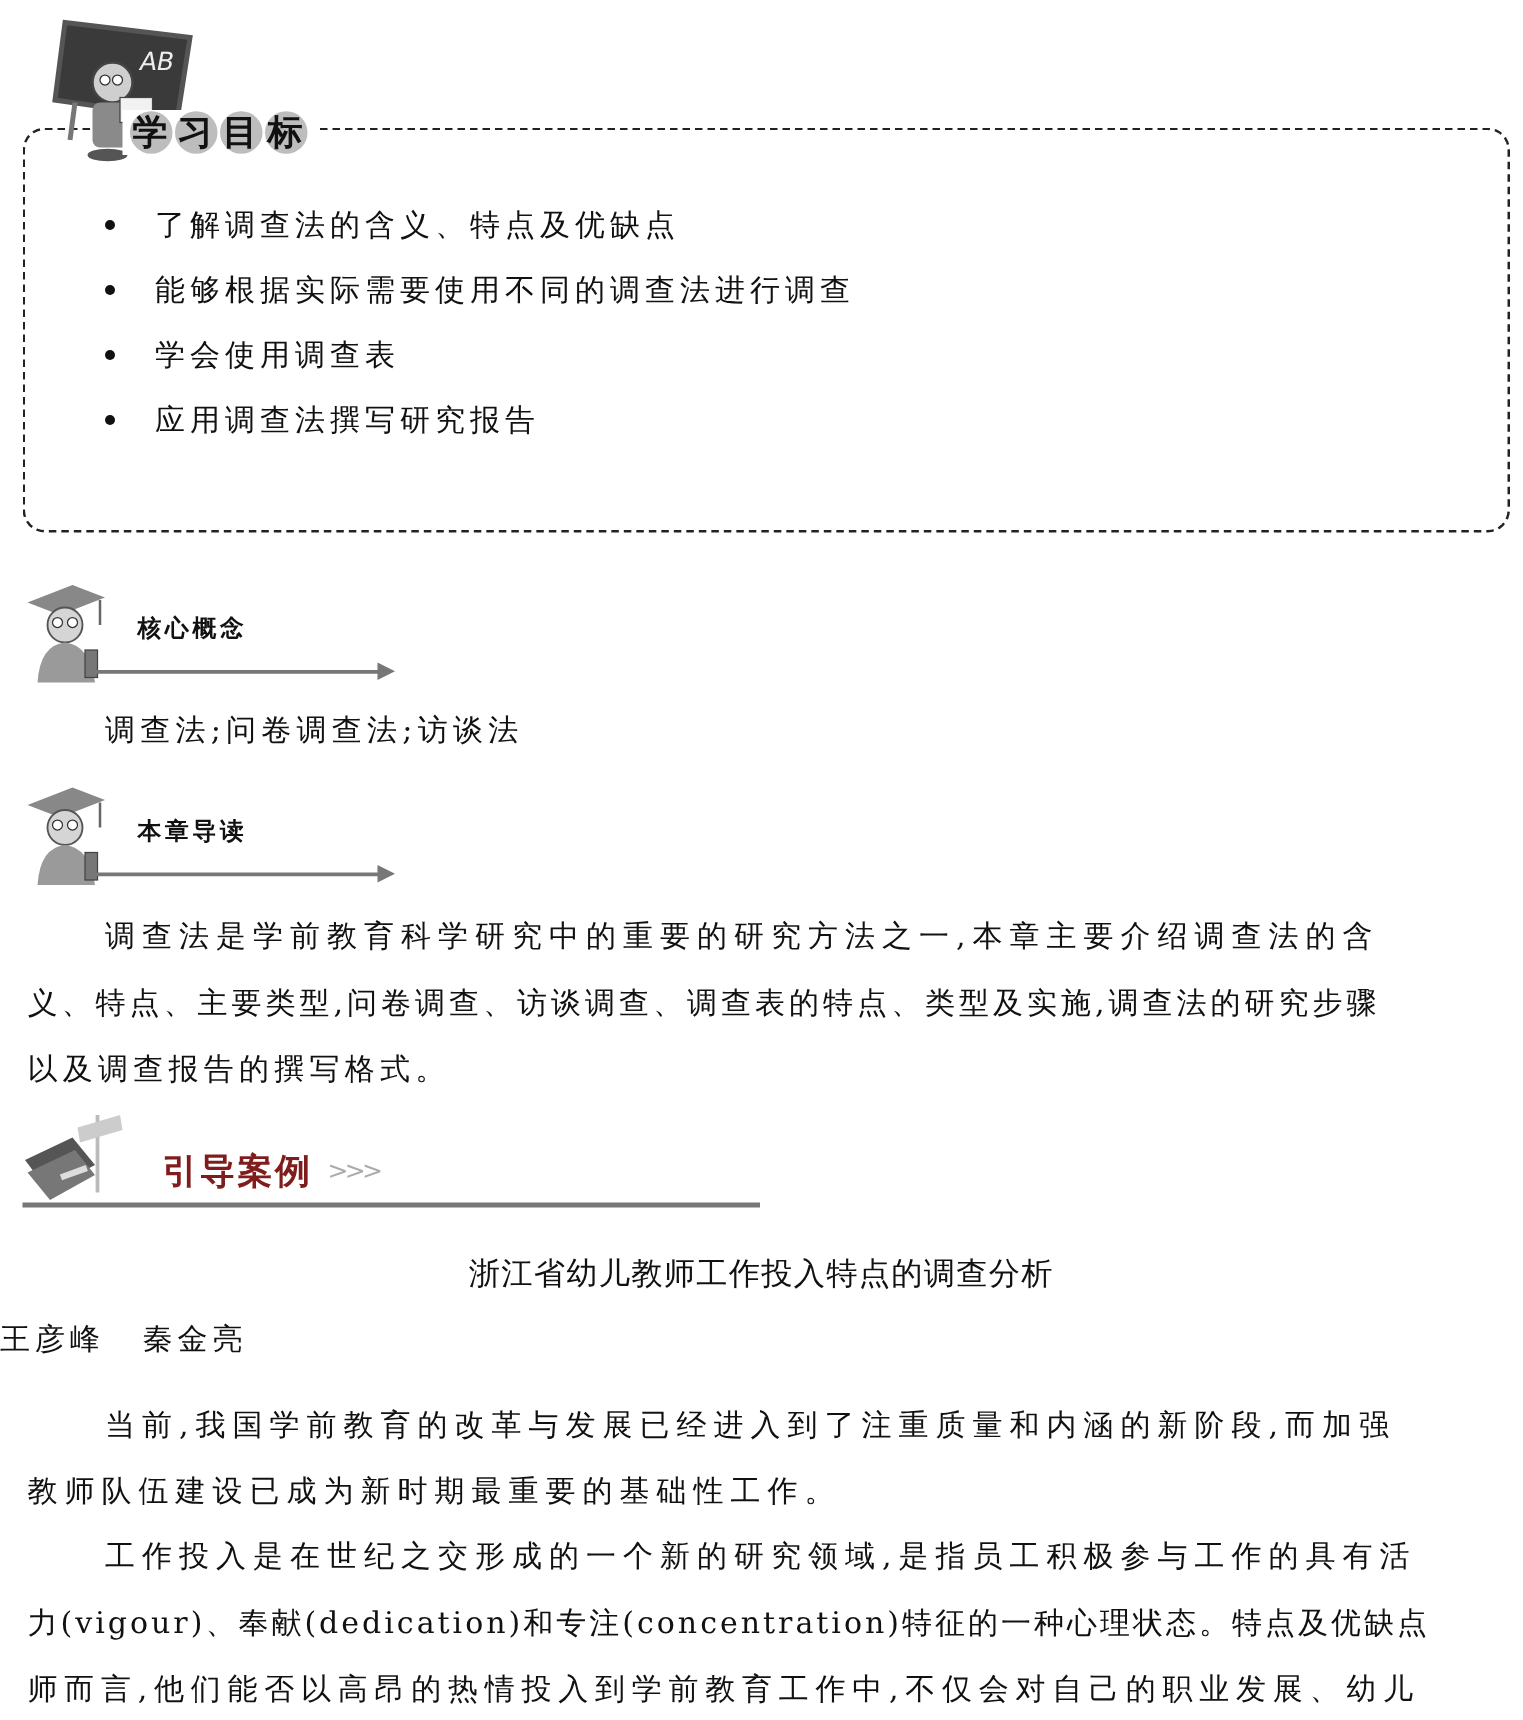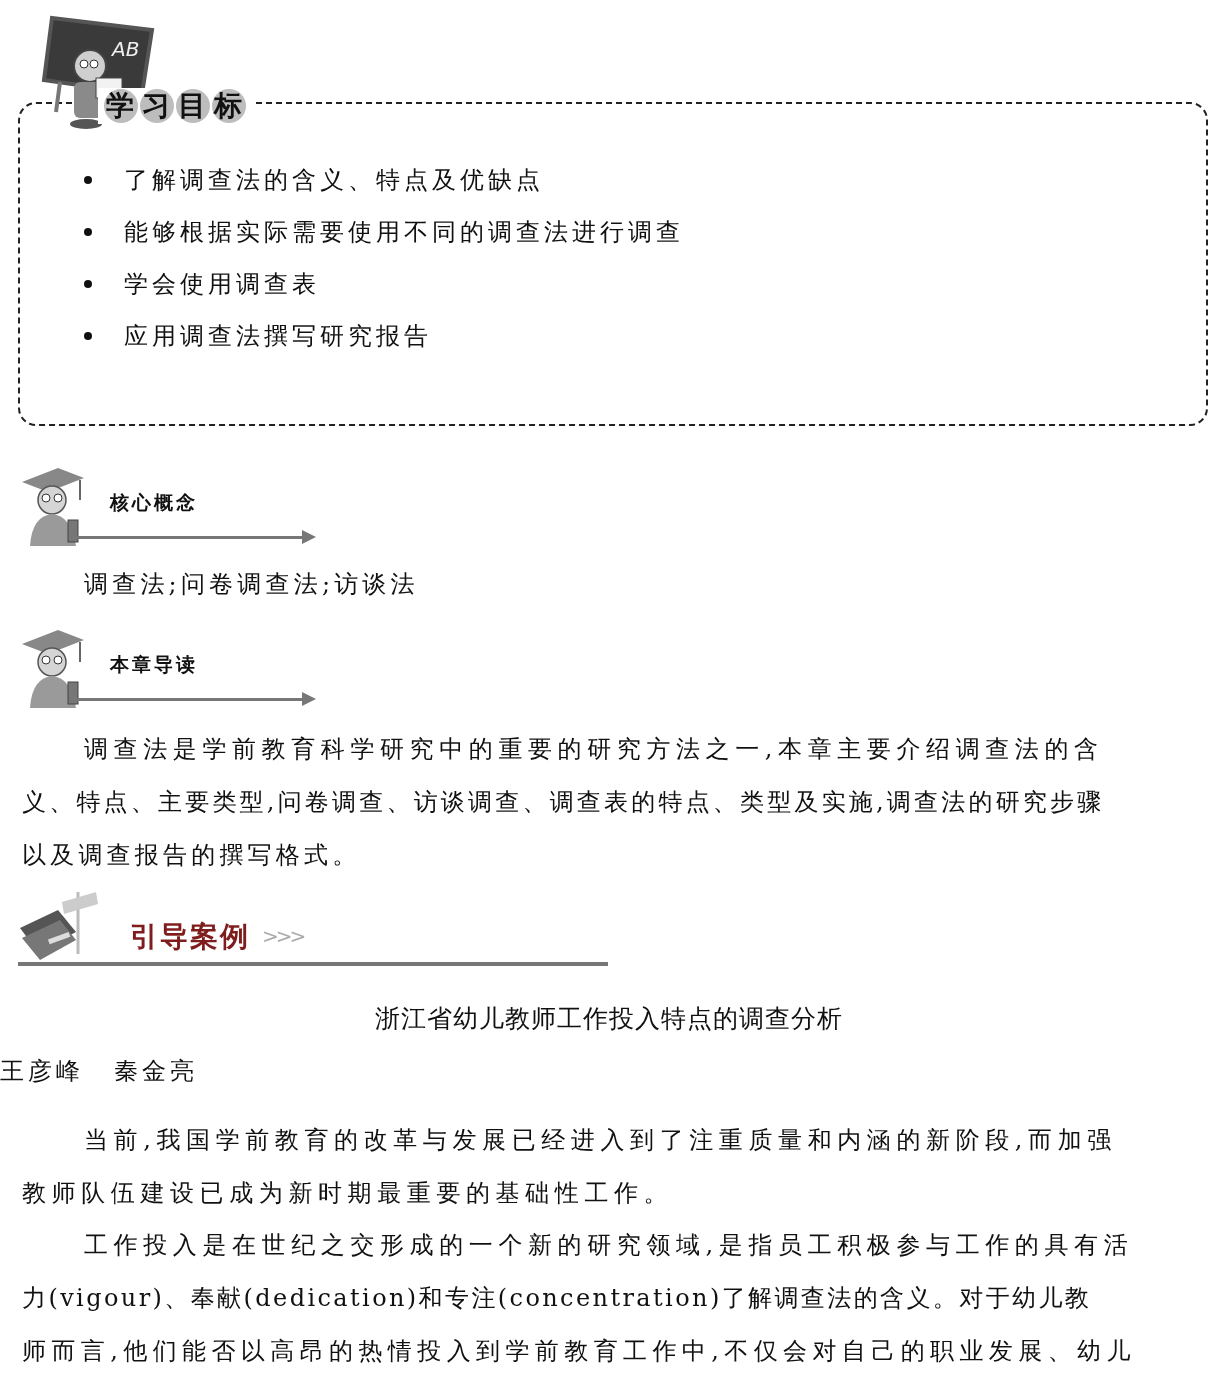--- a/index.html
+++ b/index.html
@@ -137,14 +137,14 @@
 </div>
 
 <div class="article-title">浙江省幼儿教师工作投入特点的调查分析</div>
 <div class="article-authors">
   <span>王彦峰</span><span class="gap"></span><span>秦金亮</span>
 </div>
 
 <div class="text-line" style="left:84px; top:1124px; letter-spacing:5.6px;">当前,我国学前教育的改革与发展已经进入到了注重质量和内涵的新阶段,而加强</div>
 <div class="text-line" style="left:22px; top:1177px; letter-spacing:5.6px;">教师队伍建设已成为新时期最重要的基础性工作。</div>
 <div class="text-line" style="left:84px; top:1229px; letter-spacing:5.6px;">工作投入是在世纪之交形成的一个新的研究领域,是指员工积极参与工作的具有活</div>
-<div class="text-line" style="left:22px; top:1282px; letter-spacing:2.4px;">力(vigour)、奉献(dedication)和专注(concentration)了解调查法的含义。对于幼儿教</div>
+<div class="text-line" style="left:22px; top:1282px; letter-spacing:2.4px;">力(vigour)、奉献(dedication)和专注(concentration)特征的一种心理状态。特点及优缺点</div>
 <div class="text-line" style="left:22px; top:1335px; letter-spacing:5.4px;">师而言,他们能否以高昂的热情投入到学前教育工作中,不仅会对自己的职业发展、幼儿</div>
 
 </body></html>

